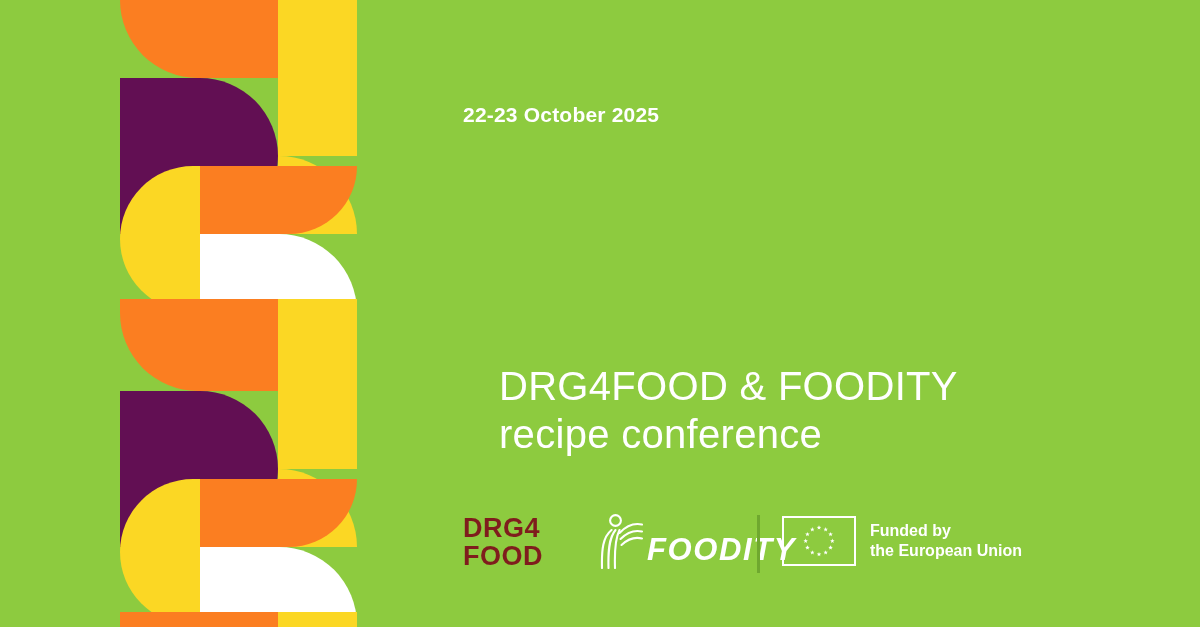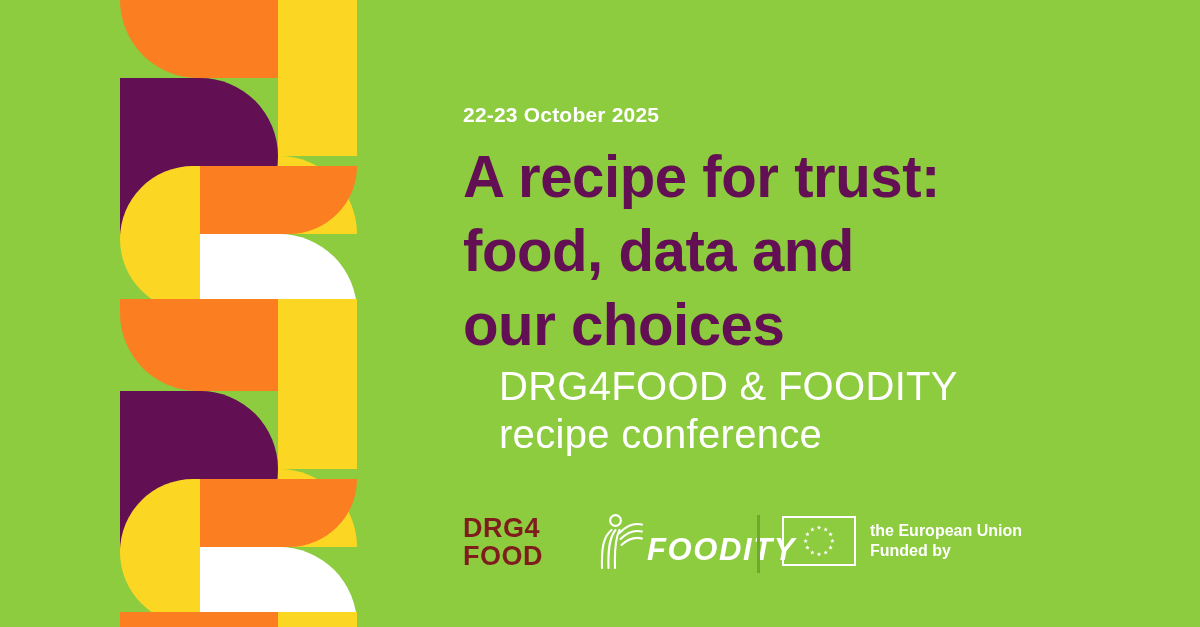--- a/index.html
+++ b/index.html
@@ -199,25 +199,20 @@
       <div class="tile" style="left: 200px; top: 547px; width: 157px; height: 78px; background: rgb(255, 255, 255); border-radius: 0px 78px 0px 0px;"></div>
       <div class="tile" style="left: 200px; top: 625px; width: 157px; height: 68px; background: rgb(255, 255, 255); border-radius: 0px 0px 78px;"></div>
       <div class="tile" style="left: 120px; top: 612px; width: 237px; height: 92px; background: rgb(251, 126, 33); border-radius: 0px 0px 0px 78px;"></div>
       <div class="tile" style="left: 278px; top: 612px; width: 79px; height: 92px; background: rgb(251, 215, 36); border-radius: 0px;"></div>
     </div>
 
   <div id="content">
 
     <div id="date-line">22-23 October 2025</div>
 
-    <div id="headline">
-      <div class="headline-line">A recipe for trust:</div>
-      <div class="headline-line">food, data and</div>
-      <div class="headline-line">our choices</div>
-    </div>
 
     <div id="subtitle">
       <div class="subtitle-line">DRG4FOOD &amp; FOODITY</div>
       <div class="subtitle-line">recipe conference</div>
     </div>
 
     <div id="logos">
 
       <div id="drg4food-logo">
         <div>DRG4</div>
@@ -252,20 +247,20 @@
               <polygon points="44.25,34.95736835487436 44.89186149550338,36.673921797016924 46.7227469423674,36.7539241694995 45.28855371579431,37.8948149127318 45.77824165596043,39.660812540249225 44.25,38.64936835487436 42.72175834403957,39.660812540249225 43.21144628420569,37.8948149127318 41.7772530576326,36.7539241694995 43.60813850449662,36.673921797016924" fill="#FFFFFF"></polygon>
               <polygon points="37,36.9 37.64186149550338,38.61655344214256 39.4727469423674,38.696555814625135 38.03855371579431,39.83744655785744 38.52824165596043,41.60344418537486 37,40.592 35.47175834403957,41.60344418537486 35.96144628420569,39.83744655785744 34.5272530576326,38.696555814625135 36.35813850449662,38.61655344214256" fill="#FFFFFF"></polygon>
               <polygon points="29.750000000000004,34.95736835487436 30.391861495503385,36.673921797016924 32.2227469423674,36.7539241694995 30.78855371579431,37.8948149127318 31.278241655960432,39.660812540249225 29.750000000000004,38.64936835487436 28.221758344039575,39.660812540249225 28.711446284205696,37.8948149127318 27.277253057632603,36.7539241694995 29.108138504496623,36.673921797016924" fill="#FFFFFF"></polygon>
               <polygon points="24.442631645125644,29.650000000000006 25.084493140629025,31.366553442142564 26.915378587493045,31.446555814625142 25.48118536091995,32.58744655785745 25.970873301086073,34.35344418537487 24.442631645125644,33.342000000000006 22.914389989165215,34.35344418537487 23.404077929331336,32.58744655785745 21.969884702758243,31.446555814625142 23.800770149622263,31.366553442142564" fill="#FFFFFF"></polygon>
               <polygon points="22.5,22.4 23.14186149550338,24.116553442142557 24.9727469423674,24.196555814625135 23.538553715794308,25.337446557857444 24.02824165596043,27.10344418537486 22.5,26.092 20.97175834403957,27.10344418537486 21.461446284205692,25.337446557857444 20.0272530576326,24.196555814625135 21.85813850449662,24.116553442142557" fill="#FFFFFF"></polygon>
               <polygon points="24.44263164512564,15.15 25.08449314062902,16.866553442142557 26.915378587493038,16.946555814625135 25.481185360919948,18.087446557857444 25.97087330108607,19.85344418537486 24.44263164512564,18.842 22.914389989165212,19.85344418537486 23.404077929331333,18.087446557857444 21.96988470275824,16.946555814625135 23.80077014962226,16.866553442142557" fill="#FFFFFF"></polygon>
               <polygon points="29.749999999999993,9.842631645125644 30.391861495503374,11.559185087268201 32.222746942367394,11.639187459750781 30.7885537157943,12.780078202983086 31.27824165596042,14.546075830500508 29.749999999999993,13.534631645125645 28.221758344039564,14.546075830500508 28.711446284205685,12.780078202983086 27.277253057632592,11.639187459750781 29.108138504496612,11.559185087268201" fill="#FFFFFF"></polygon>
             </svg>
         </div>
         <div id="eu-text">
+          <div>Funded by</div>
           <div>the European Union</div>
-          <div>Funded by</div>
         </div>
       </div>
 
     </div>
   </div>
 </div>
 
 </body></html>

